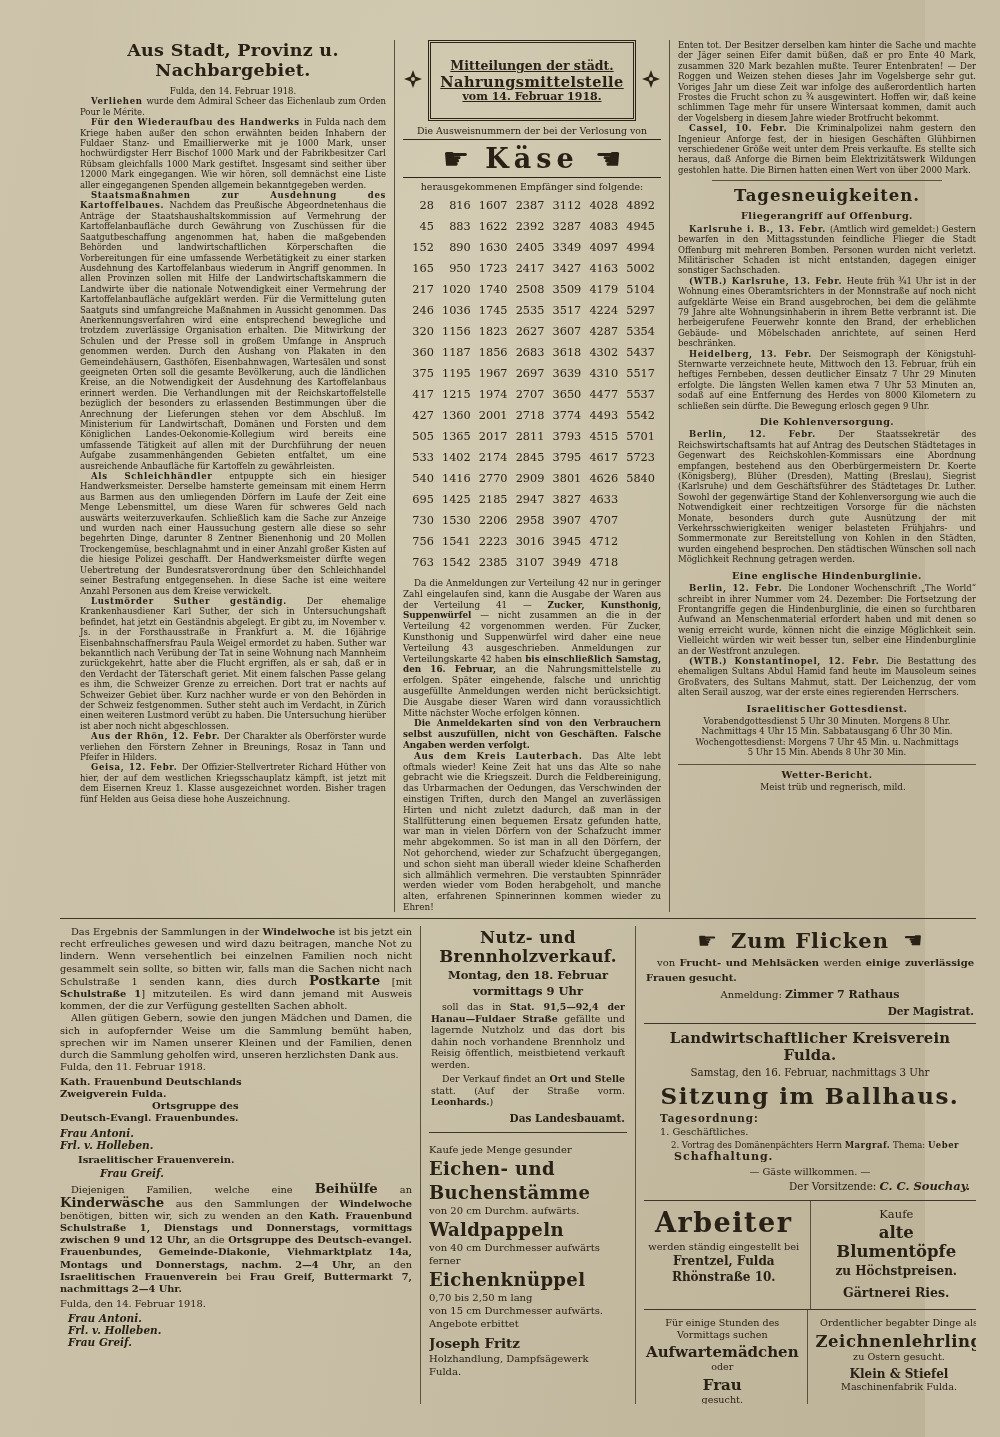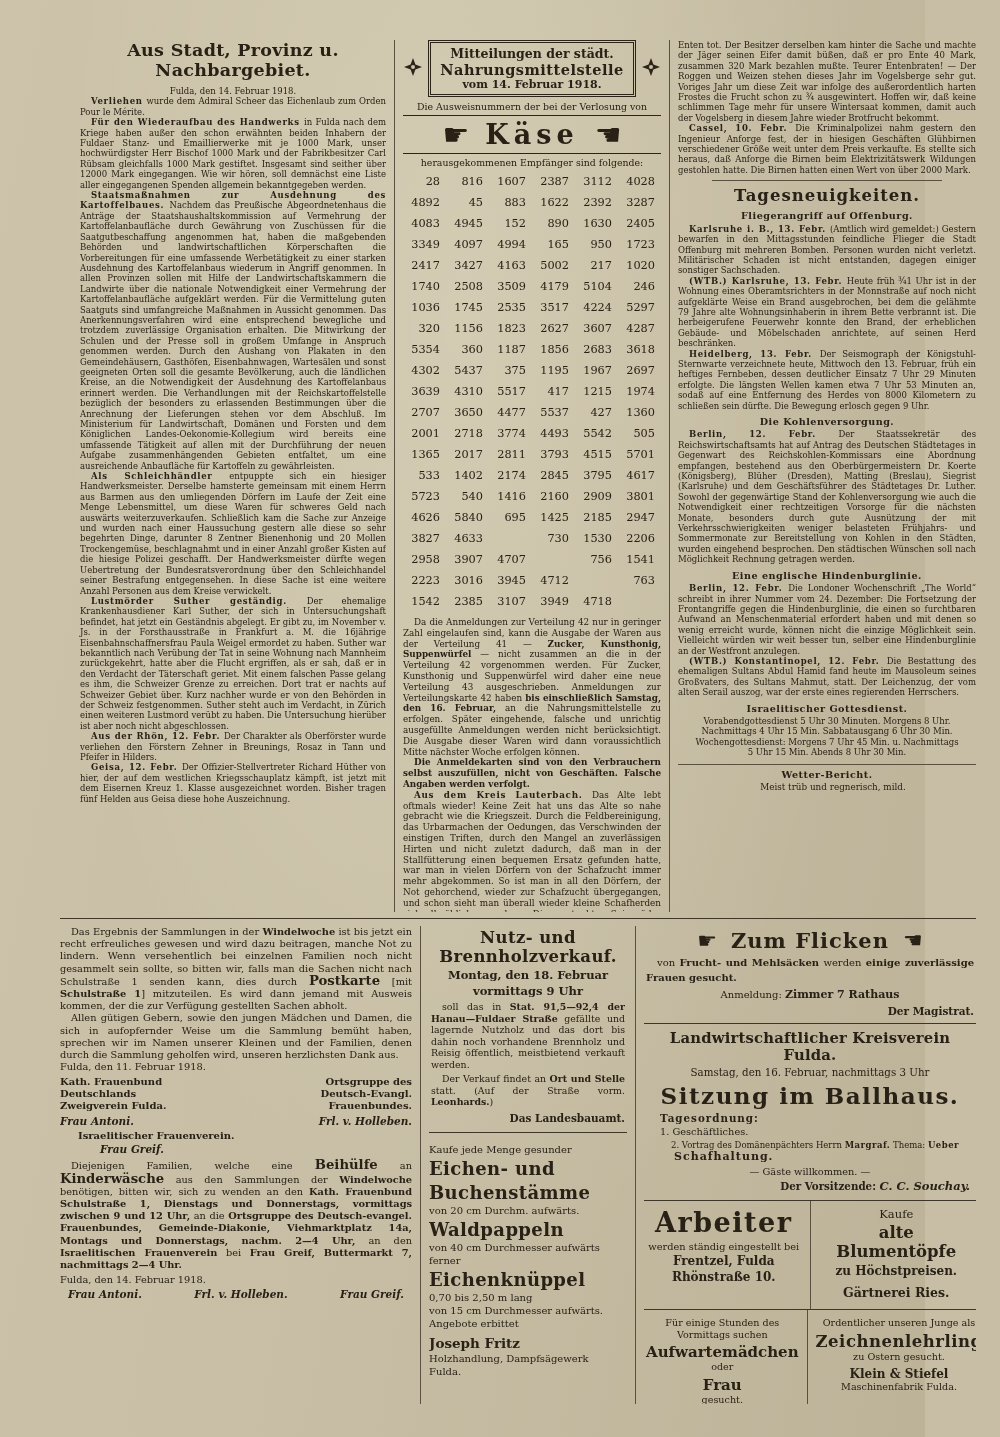--- a/index.html
+++ b/index.html
@@ -34,53 +34,53 @@
   .para-center{text-align:center;text-indent:0;}
   .para-bold{font-weight:700;}
   .para-noindent{text-indent:0;}
   .seg-big{font-size:1.35em;font-weight:700;}
 
   .col-title{font-size:17.5px;font-weight:700;text-align:center;letter-spacing:0.3px;margin-bottom:6px;}
 
   
   .notice-wrap{display:flex;align-items:center;gap:5px;margin-bottom:4px;}
   .ornament{flex:0 0 auto;display:block;}
-  .notice-box{flex:1;border:3px double #2c2416;padding:3px 4px;text-align:center;}
+  .notice-box{flex:1;border:3px double #2c2416;padding:15px 4px;text-align:center;text-decoration:underline;}
   .nb1{font-size:12.5px;font-weight:700;}
   .nb2{font-size:14.5px;font-weight:700;letter-spacing:0.5px;}
   .nb3{font-size:11px;font-weight:700;}
   .mid-intro{font-size:9.4px;text-align:center;margin:3px 0 2px;}
   .kaese-row{display:flex;align-items:center;justify-content:center;gap:16px;
     border-top:1px solid #2c2416;border-bottom:1px solid #2c2416;padding:3px 0;margin:3px 0;}
   .hand{font-family:"DejaVu Sans","Liberation Sans",sans-serif;line-height:1;}
   .hand-xl{font-size:30px;}
   .hand-lg{font-size:22px;}
   .kaese{font-size:27px;font-weight:700;letter-spacing:5px;}
-  .num-table{display:grid;grid-template-columns:repeat(6,1fr);row-gap:8px;margin:7px 0 9px;}
+  .num-table{display:grid;grid-template-columns:repeat(7,1fr);row-gap:8px;margin:7px 0 9px;}
   .num-cell{font-size:11.3px;text-align:right;padding-right:6px;}
 
   
   .sect-rule{border-top:1px solid #5a5040;margin:5px 34px 0;}
   .tages-title{font-size:16.5px;font-weight:700;text-align:center;margin:5px 0 2px;letter-spacing:1px;}
   .weather{border-top:1px solid #5a5040;margin-top:6px;padding-top:4px;}
   .weather-head{text-align:center;font-weight:700;font-size:9.6px;margin-bottom:2px;letter-spacing:0.5px;}
   .weather-text{font-size:8.8px;padding-left:12px;text-align:center;}
 
   
   .main-rule{border-top:1.5px solid #3e3628;margin:6px 0 7px;}
 
   
   .bottom{display:flex;height:478px;overflow:hidden;}
   .bcol{overflow:hidden;}
   .bcol-left{width:352px;}
   .bcol-mid{width:198px;}
   .bcol-right{width:332px;}
   .bcol-left .para{font-size:9.8px;line-height:12.2px;}
 
-  .sig-row{display:flex;justify-content:space-between;align-items:baseline;margin-top:3px;}
+  .sig-row{display:flex;justify-content:space-between;align-items:baseline;margin-top:3px;flex-direction:column;}
   .sig-block.t-right{text-align:right;}
   .sig-org{font-weight:700;font-size:10px;line-height:12px;}
   .sig-name{font-style:italic;font-weight:700;font-size:10.5px;}
   .sig-center-org{font-weight:700;font-size:10px;margin-top:3px;padding-left:18px;}
   .sig-center-name{font-style:italic;font-weight:700;font-size:10.5px;margin:2px 0 4px 40px;}
   .bl-date{font-size:9.8px;margin-top:3px;}
   .sig-row.final{padding:0 8px;margin-top:3px;}
 
   
   .ad1{border-bottom:1.5px solid #3e3628;padding:2px 2px 8px;}
@@ -104,21 +104,21 @@
 
   .verein{border-bottom:1.5px solid #3e3628;padding:5px 2px 7px;}
   .verein-title{font-size:14.8px;font-weight:700;text-align:center;letter-spacing:0.2px;}
   .verein-when{font-size:10.3px;text-align:center;margin-top:3px;}
   .verein-big{font-size:23px;font-weight:700;text-align:center;letter-spacing:1.5px;margin:4px 0 3px;}
   .verein-agenda{font-size:10.3px;font-weight:700;margin-top:2px;padding-left:14px;letter-spacing:1px;}
   .verein-item{font-size:9.8px;line-height:11.8px;margin-top:2px;padding-left:14px;}
   .verein-item b{letter-spacing:0.5px;}
   .verein-item2b{font-size:11px;font-weight:700;padding-left:28px;letter-spacing:1px;}
   .verein-gaeste{font-size:9.8px;text-align:center;margin-top:3px;}
-  .verein-sig{font-size:10.3px;text-align:right;margin-top:2px;padding-right:4px;font-weight:bold;}
+  .verein-sig{font-size:10.3px;text-align:right;margin-top:2px;padding-right:4px;}
   .verein-sig b{font-size:11.5px;font-style:italic;}
 
   .ads-row{display:flex;border-bottom:1.5px solid #3e3628;}
   .vrule-inner{width:1px;background:#5a5040;margin:0 6px;flex:0 0 auto;}
   .arbeiter,.toepfe{flex:1;text-align:center;padding:6px 2px 9px;}
   .arbeiter-big{font-size:27px;font-weight:700;letter-spacing:1.5px;}
   .arbeiter-line{font-size:9.8px;margin-top:3px;}
   .arbeiter-name{font-size:12px;font-weight:700;margin-top:2px;}
   .toepfe-line0{font-size:11.5px;}
   .toepfe-big{font-size:16.5px;font-weight:700;line-height:19px;margin-top:2px;}
@@ -270,21 +270,21 @@
             <span class="num-cell">5701</span>
             <span class="num-cell">533</span>
             <span class="num-cell">1402</span>
             <span class="num-cell">2174</span>
             <span class="num-cell">2845</span>
             <span class="num-cell">3795</span>
             <span class="num-cell">4617</span>
             <span class="num-cell">5723</span>
             <span class="num-cell">540</span>
             <span class="num-cell">1416</span>
-            <span class="num-cell">2160</span>
+            <span class="num-cell">2770</span>
             <span class="num-cell">2909</span>
             <span class="num-cell">3801</span>
             <span class="num-cell">4626</span>
             <span class="num-cell">5840</span>
             <span class="num-cell">695</span>
             <span class="num-cell">1425</span>
             <span class="num-cell">2185</span>
             <span class="num-cell">2947</span>
             <span class="num-cell">3827</span>
             <span class="num-cell">4633</span>
@@ -477,21 +477,21 @@
           <div class="aufwarte">
             <div class="small-line">Für einige Stunden des Vormittags suchen</div>
             <div class="small-big">Aufwartemädchen</div>
             <div class="small-line">oder</div>
             <div class="small-big">Frau</div>
             <div class="small-line">gesucht.</div>
             <div class="small-line">Näh. zu erfragen in der Geschäftsstelle ds. Bl.</div>
           </div>
           <div class="vrule-inner"></div>
           <div class="zeichnen">
-            <div class="small-line">Ordentlicher unseren Junge als</div>
+            <div class="small-line">Ordentlicher begabter Dinge als</div>
             <div class="zeichnen-big">Zeichnenlehrling</div>
             <div class="small-line">zu Ostern gesucht.</div>
             <div class="small-name">Klein &amp; Stiefel</div>
             <div class="small-line">Maschinenfabrik Fulda.</div>
           </div>
         </div>
 
       </div>
     </div>
   </div>

